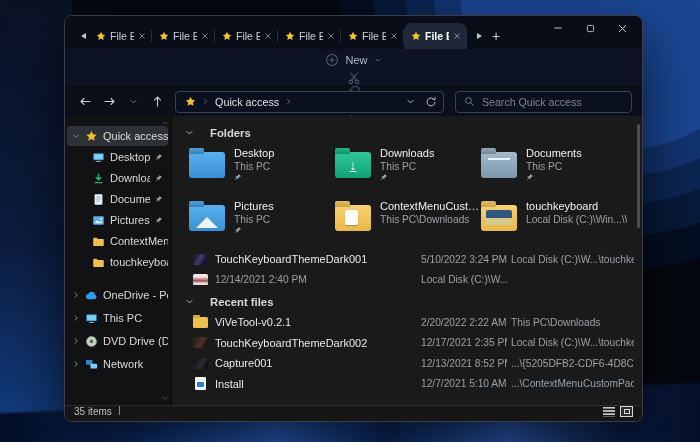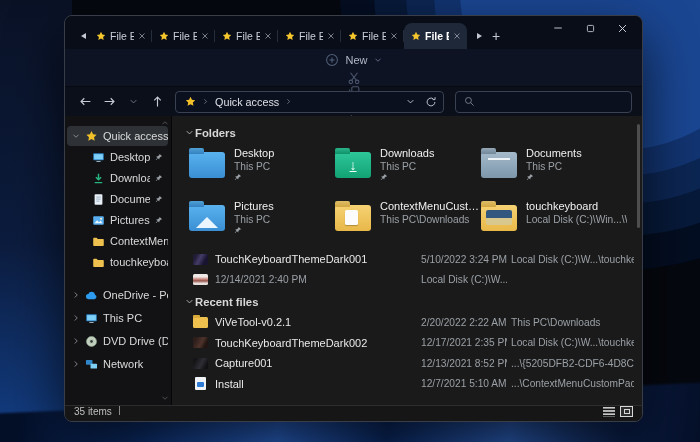--- a/index.html
+++ b/index.html
@@ -86,21 +86,21 @@
   .ind { padding-left:25px; }
   .pin-r { margin-left:auto; margin-right:5px; color:#9aa0a6; display:flex; flex:0 0 auto; }
   .side-gap { height:9px; }
   .side-row.top { margin-top:3px; margin-bottom:3px; }
   .side-scroll { position:absolute; right:2px; color:#5c6068; }
   .side-scroll.t { top:3px; } .side-scroll.b { bottom:3px; }
 
   
   .content { flex:1; position:relative; padding:5px 0 0 10px; overflow:hidden; }
   .scrollthumb { position:absolute; right:2px; top:8px; width:3px; height:104px; background:#4e4e4e; border-radius:2px; }
-  .sec-header { display:flex; align-items:center; gap:1px; height:17px; margin:3px 0 2px 3px;
+  .sec-header { display:flex; align-items:center; gap:16px; height:17px; margin:3px 0 2px 3px;
     color:#d8d8d8; font-size:11.3px; font-weight:600; }
   .sec-header .chev { color:#b9b9b9; display:flex; }
 
   .tiles { display:grid; grid-template-columns:repeat(3,146px); row-gap:9px; margin:5px 0 6px 7px; }
   .tile { display:flex; gap:9px; height:44px; }
   .tile-text { display:flex; flex-direction:column; min-width:0; padding-top:1px; }
   .tile-name { font-size:11px; color:#f0f0f0; line-height:13px; white-space:nowrap; overflow:hidden; text-overflow:ellipsis; }
   .tile-loc { font-size:10.2px; color:#9aa0a6; line-height:13px; white-space:nowrap; overflow:hidden; }
   .tile-pin { color:#9aa0a6; line-height:11px; display:flex; }
 
@@ -492,20 +492,21 @@
         <svg class="ic" width="12" height="12">
             <use href="#s-refresh"></use>
           </svg>
       </span>
     </div>
 
     <div class="field searchbox">
       <svg class="ic" width="11" height="11">
           <use href="#s-search"></use>
         </svg>
+      <input type="text" placeholder="Search Quick access" style="">
     </div>
   </div>
 
   <div class="main">
 
     <div class="sidebar">
       <div class="side-row selected">
         <span class="side-chev">
             <svg class="ic" width="8" height="8">
               <use href="#s-chevd"></use>

